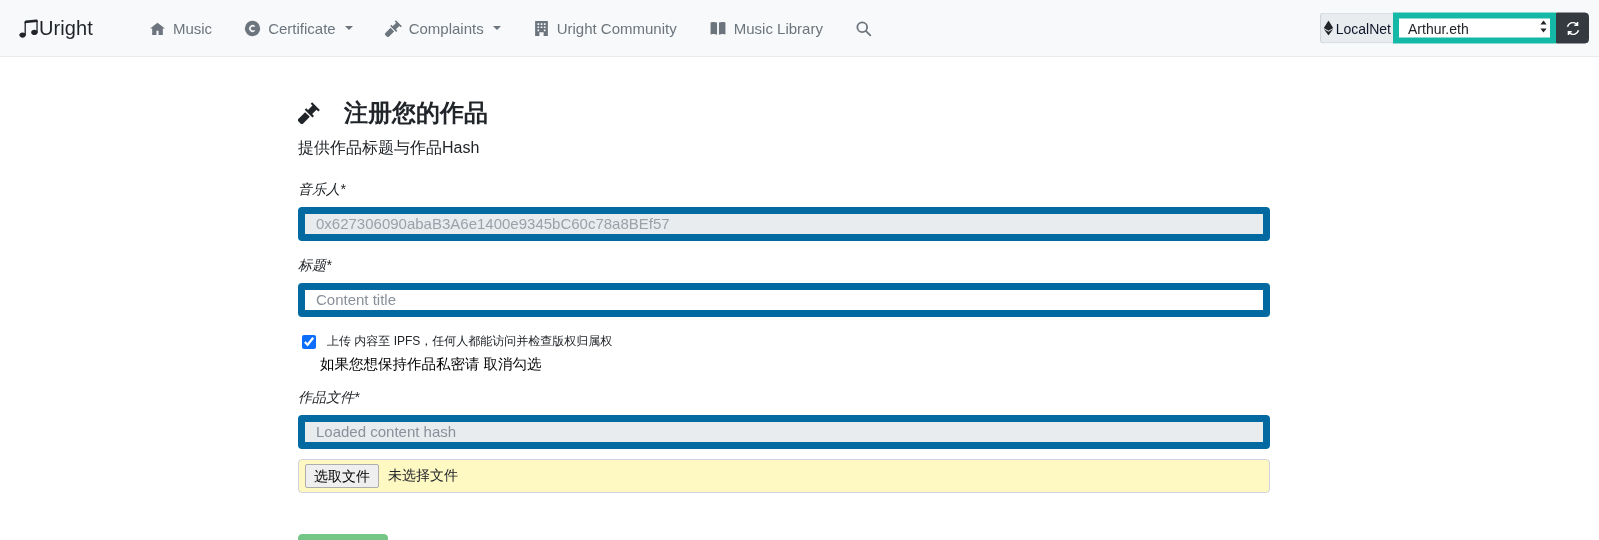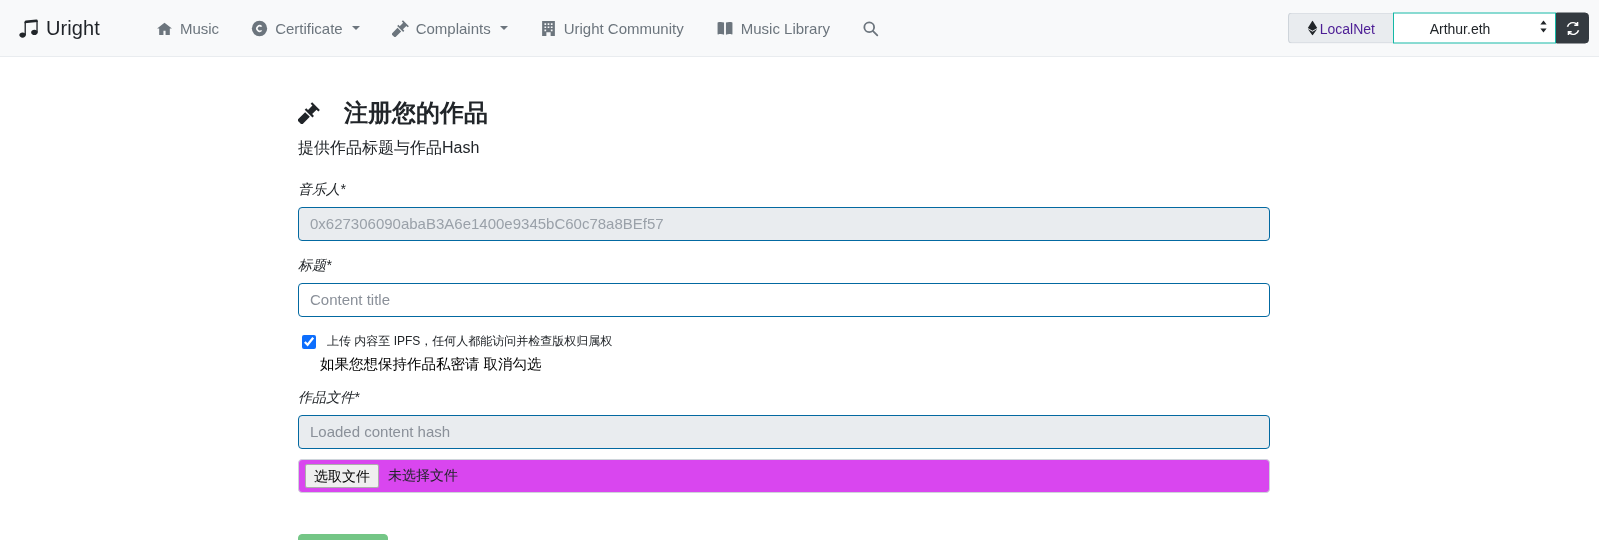--- a/index.html
+++ b/index.html
@@ -19,21 +19,20 @@
     height: 57px;
     background: #f8f9fa;
     border-bottom: 1px solid #e9ecef;
     display: flex;
     align-items: center;
     padding: 0 14px;
   }
   .brand {
     display: flex;
     align-items: center;
-    gap: 7px;
     font-size: 20px;
     color: #1f2328;
     margin-right: 40px;
     margin-left: 4px;
     text-decoration: none;
     cursor: pointer;
   }
   .brand .brand-text { letter-spacing: .1px; }
   .nav-items { display: flex; align-items: center; }
   .nav-link {
@@ -63,43 +62,42 @@
     top: 50%;
     transform: translateY(-50%);
     display: flex;
     align-items: center;
   }
   .net-badge {
     display: flex;
     align-items: center;
     gap: 2px;
     height: 31px;
-    padding: 0 18px;
-    font-size: 14px;
-    color: #4c1d95;
+    padding: 0 2px;
+    font-size: 14px;
+    color: #0f172a;
     background: #e9ecef;
     border: 1px solid #ced4da;
     border-right: none;
     border-radius: 4px 0 0 4px;
     white-space: nowrap;
   }
   .net-select {
     height: 31px;
     width: 163px;
     font-size: 14px;
     font-family: "Liberation Sans", sans-serif;
     color: #212529;
     background: #ffffff;
-    border: 1px solid #14b8a6;
+    border: 6px solid #14b8a6;
     padding: 0 38px 0 9px;
     appearance: none;
     -webkit-appearance: none;
     cursor: pointer;
     border-radius: 0;
-    text-align: center;
   }
   .select-wrap { position: relative; display: inline-flex; }
   .select-arrows {
     position: absolute;
     right: 8px;
     top: 50%;
     transform: translateY(-50%);
     pointer-events: none;
     color: #212529;
   }
@@ -147,21 +145,21 @@
     font-style: italic;
   }
   .form-control {
     display: block;
     width: 100%;
     height: 34px;
     font-size: 15px;
     font-family: "Liberation Sans", sans-serif;
     color: #495057;
     background: #ffffff;
-    border: 1px solid #0369a1;
+    border: 7px solid #0369a1;
     border-radius: 4px;
     padding: 0 11px;
     outline: none;
   }
   .form-control::placeholder { color: #8a9099; opacity: 1; }
   .form-control:disabled,
   .form-control.is-disabled {
     background: #e9ecef;
     color: #9aa1a9;
     opacity: 1;
@@ -191,21 +189,21 @@
     color: #000000;
     line-height: 1.5;
     margin: 0 0 13px 22px;
   }
 
   .file-input-box {
     display: flex;
     align-items: center;
     width: 100%;
     height: 34px;
-    background: #d946ef;
+    background: #fef9c3;
     border: 1px solid #ced4da;
     border-radius: 4px;
     padding: 0 6px;
     margin-top: 10px;
   }
   .file-btn {
     font-size: 14px;
     font-family: "Liberation Sans", sans-serif;
     color: #000000;
     background: #efefef;

